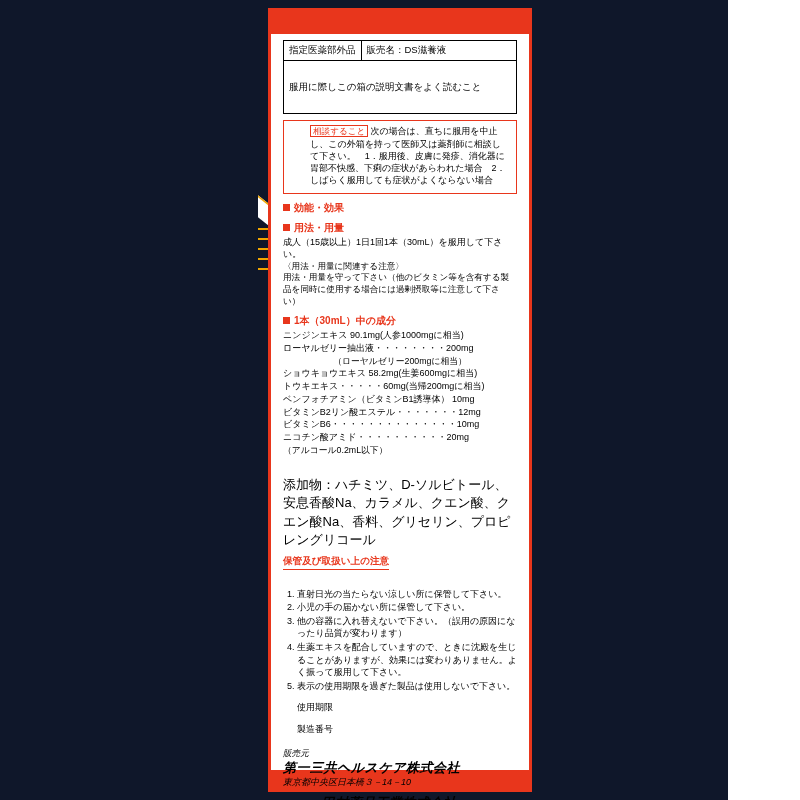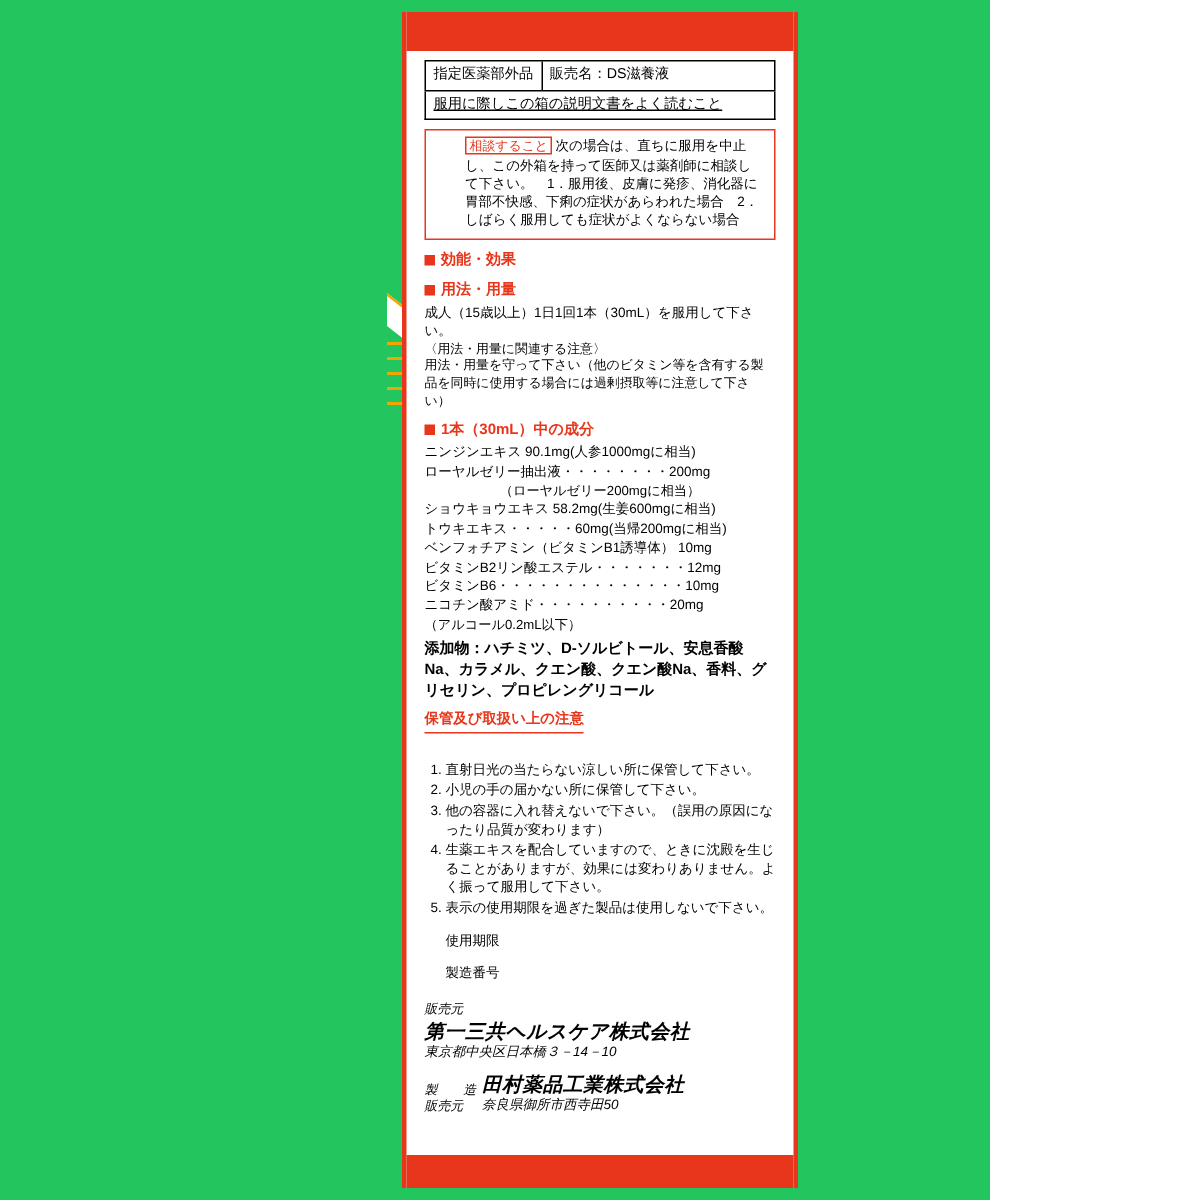--- a/index.html
+++ b/index.html
@@ -8,23 +8,23 @@
     background: #ffffff;
   }
   body {
     width: 800px;
     height: 800px;
     font-family: "Liberation Sans", sans-serif;
     overflow: hidden;
   }
   .page {
     position: relative;
-    width: 660px;
+    width: 728px;
     height: 800px;
-    background: #22c55e;
+    background: #0f172a;
   }
   
   .box {
     position: absolute;
     left: 268px;
     top: 8px;
     width: 264px;
     height: 784px;
     background: #ffffff;
     border-left: 3px solid #e8361c;
@@ -105,23 +105,22 @@
   }
   .hdr .cell-b {
     padding: 3px 5px;
     white-space: nowrap;
     flex: 1;
   }
   .hdr2 {
     border: 1px solid #000;
     border-top: none;
     box-sizing: border-box;
-    padding: 3px 5px;
+    padding: 20px 5px;
     font-size: 9.5px;
-    text-decoration: underline;
   }
 
   
   .caution {
     margin-top: 6px;
     border: 1px solid #e8361c;
     box-sizing: border-box;
     padding: 4px 6px 6px 6px;
   }
   .caution-title {
@@ -182,24 +181,23 @@
   .ing-line {
     font-size: 9px;
     line-height: 1.42;
     white-space: nowrap;
   }
   .ing-sub {
     font-size: 8.8px;
     line-height: 1.4;
   }
   .additives {
-    font-size: 10px;
+    font-size: 13px;
     line-height: 1.4;
-    margin-top: 4px;
-    font-weight: bold;
+    margin-top: 20px;
   }
   .storage-head {
     color: #e8361c;
     font-weight: bold;
     font-size: 9.6px;
     margin: 6px 0 18px 0;
     padding-bottom: 1px;
     border-bottom: 1px solid #e8361c;
     display: inline-block;
   }

